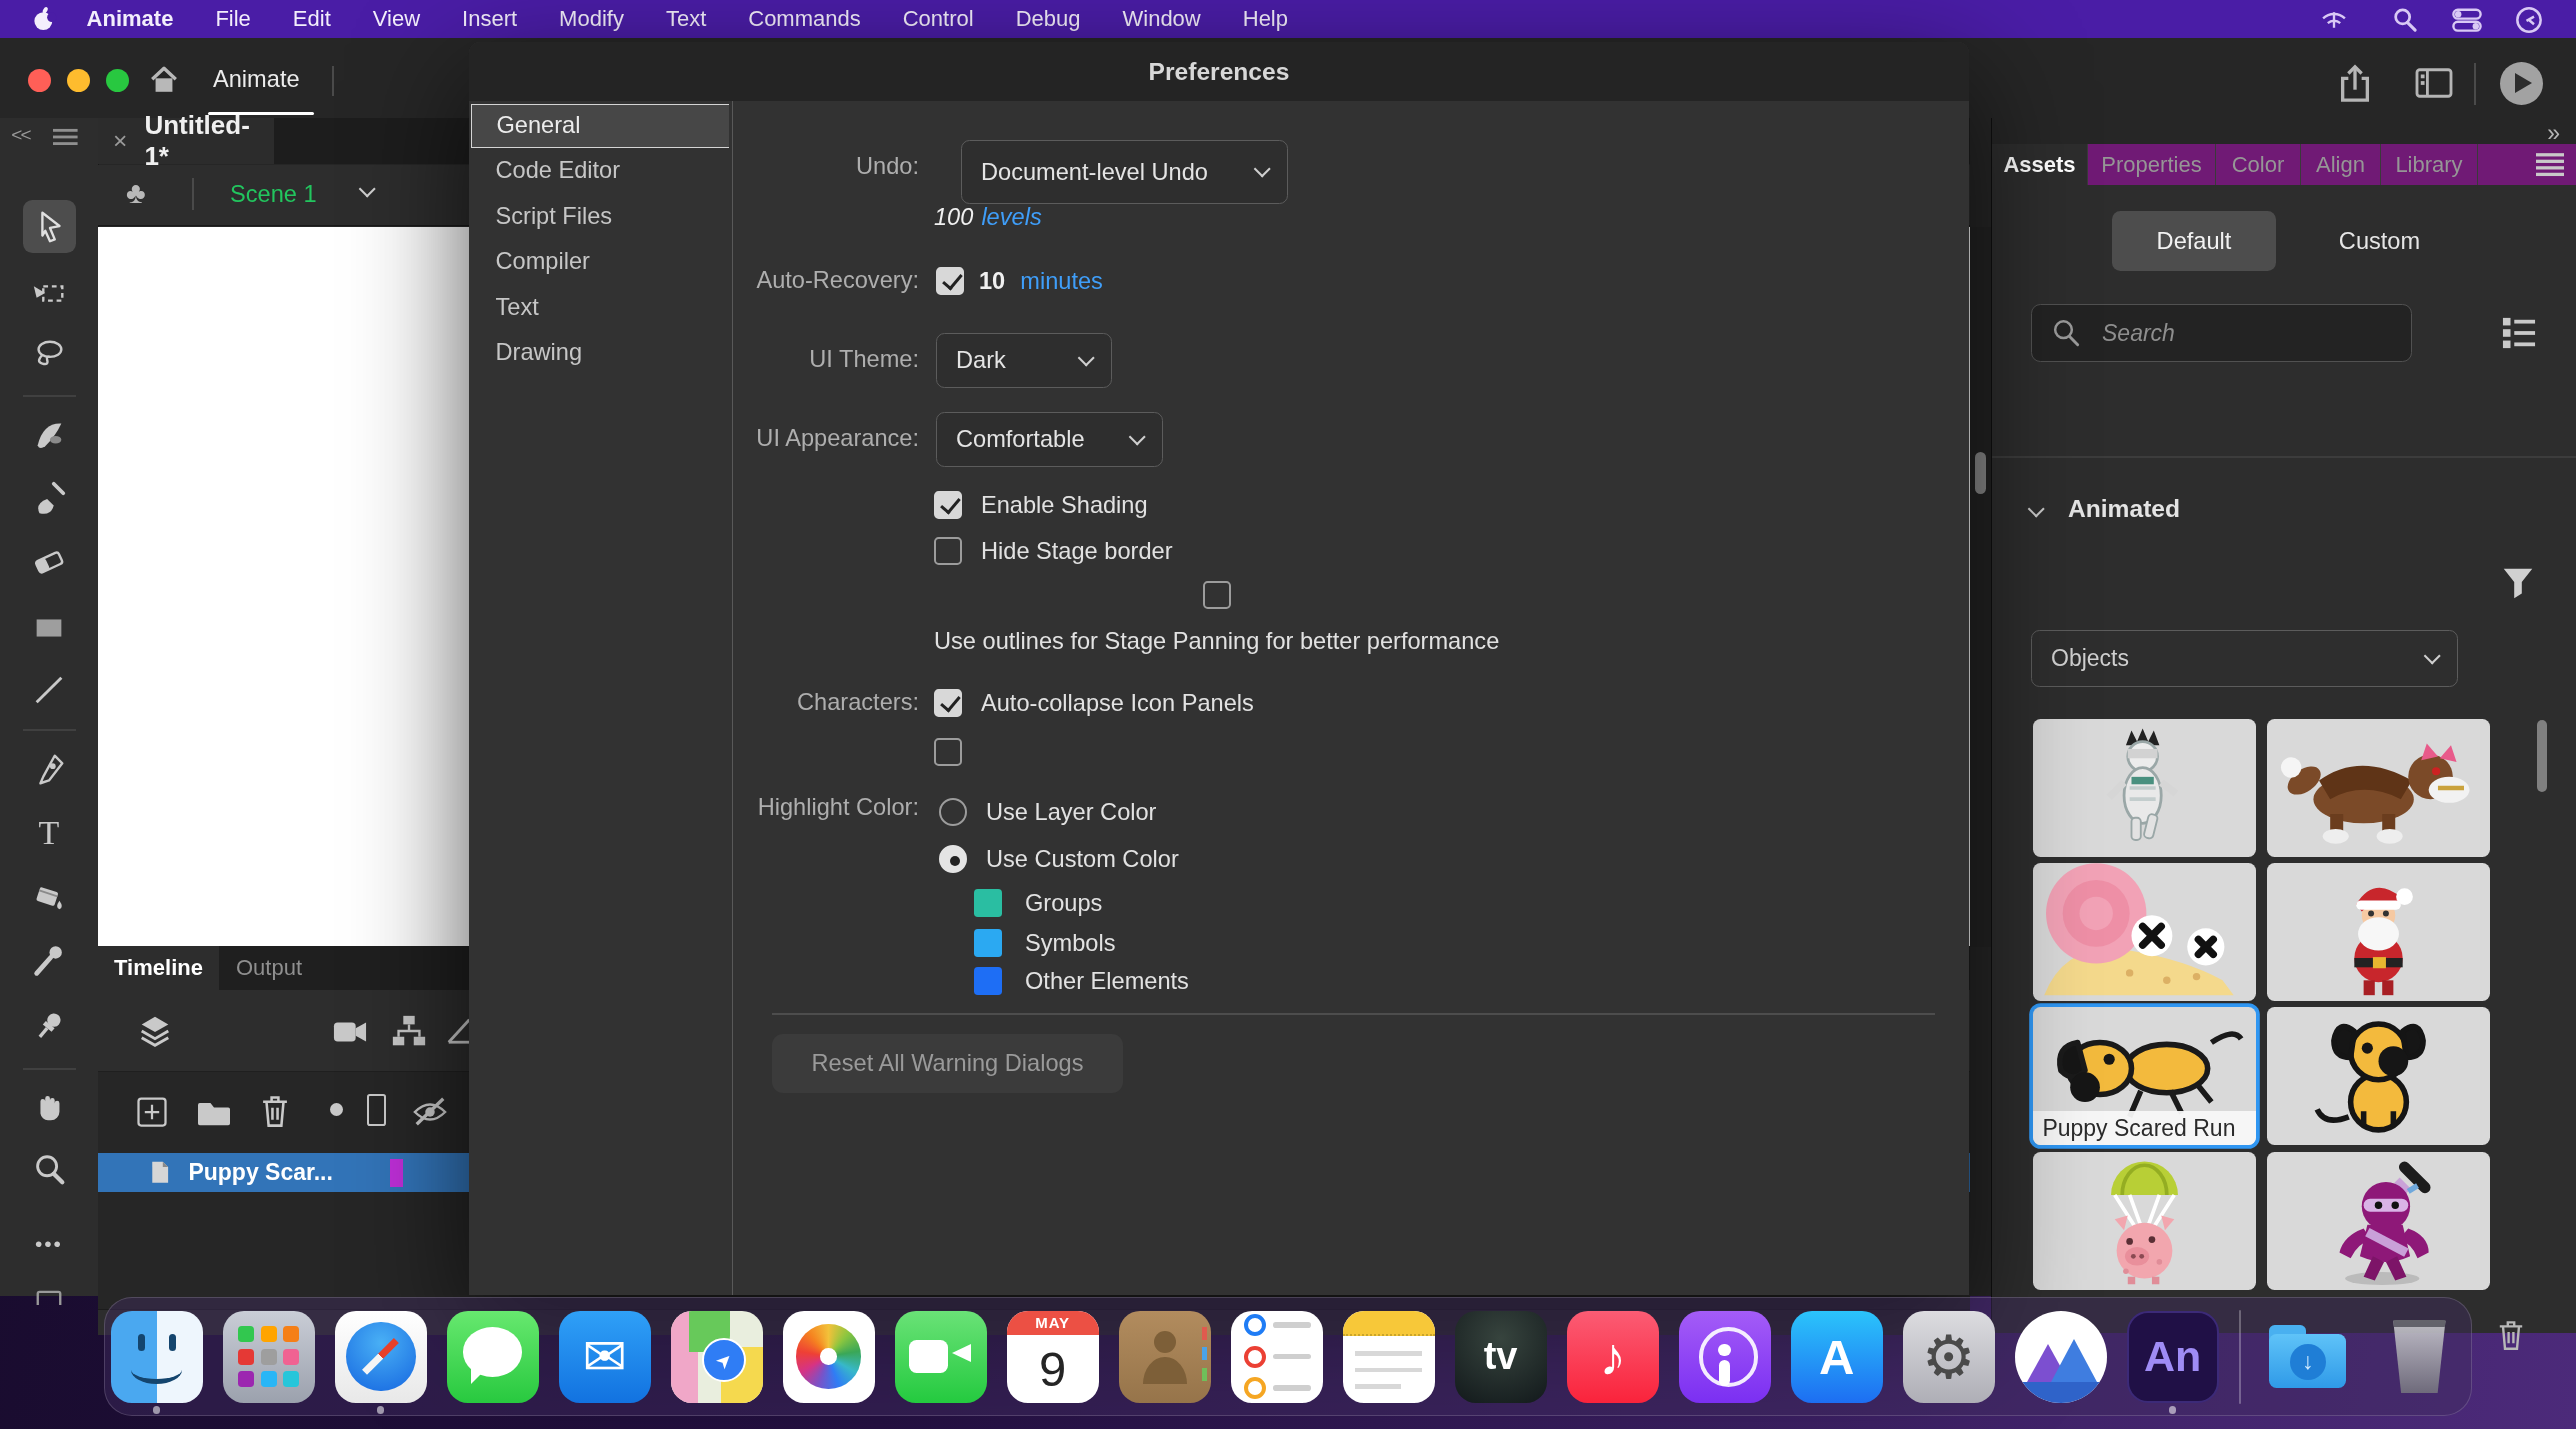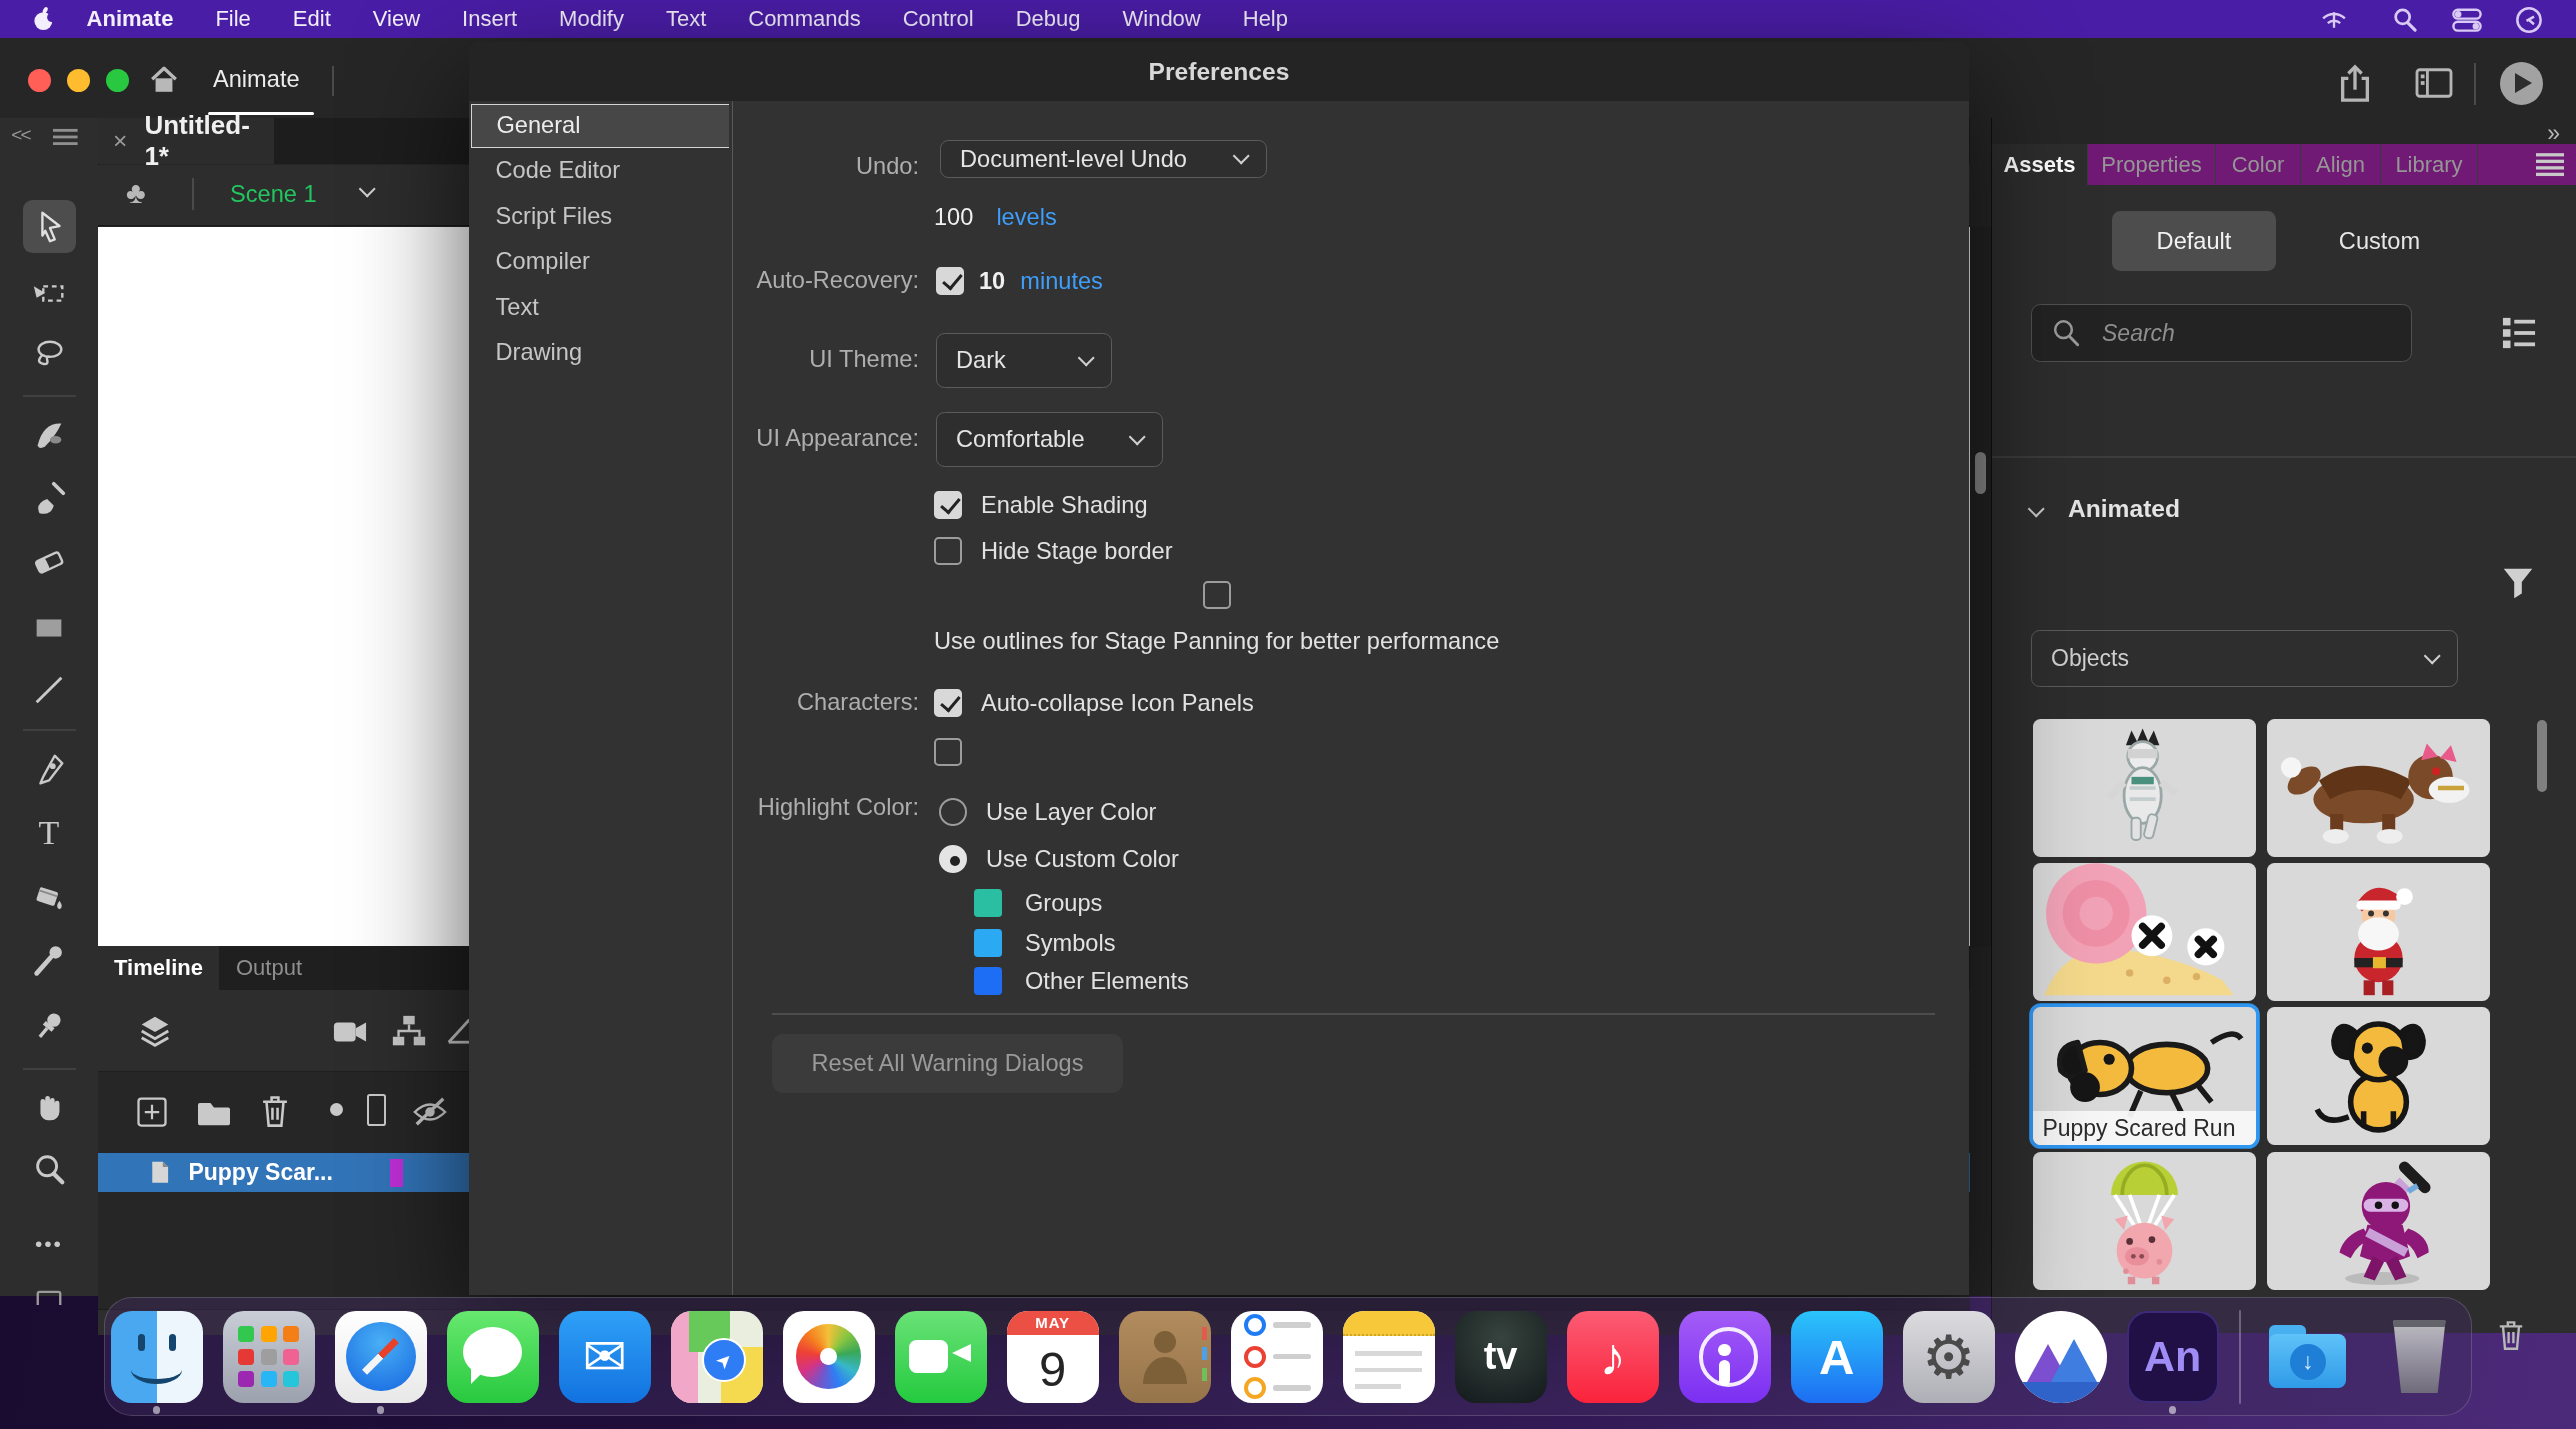--- a/index.html
+++ b/index.html
@@ -564,25 +564,25 @@
         </div>
       <div class="side-item" style="top:184px;">
           <span>Text</span>
         </div>
       <div class="side-item" style="top:229px;">
           <span>Drawing</span>
         </div>
     </div>
 
     <div class="flabel" style="top:111px;">Undo:</div>
-    <div class="dd" style="left:471px;top:98px;width:327px;height:38px;">
+    <div class="dd" style="left:492px;top:98px;width:327px;height:64px;">
       <span>Document-level Undo</span>
       <span class="chev"></span>
     </div>
-    <div class="optrow" style="left:465px;top:162px;gap:23px;">
+    <div class="optrow" style="left:465px;top:162px;gap:8px;font-style:italic;">
       <span style="color:#f0f0f0;">100</span>
       <span class="link">levels</span>
     </div>
 
     <div class="flabel" style="top:225px;">Auto-Recovery:</div>
     <div class="optrow" style="left:467px;top:225px;gap:15px;">
       <span class="cb on"></span>
       <span style="color:#f0f0f0;font-weight:bold;">10</span>
       <span class="link">minutes</span>
     </div>

